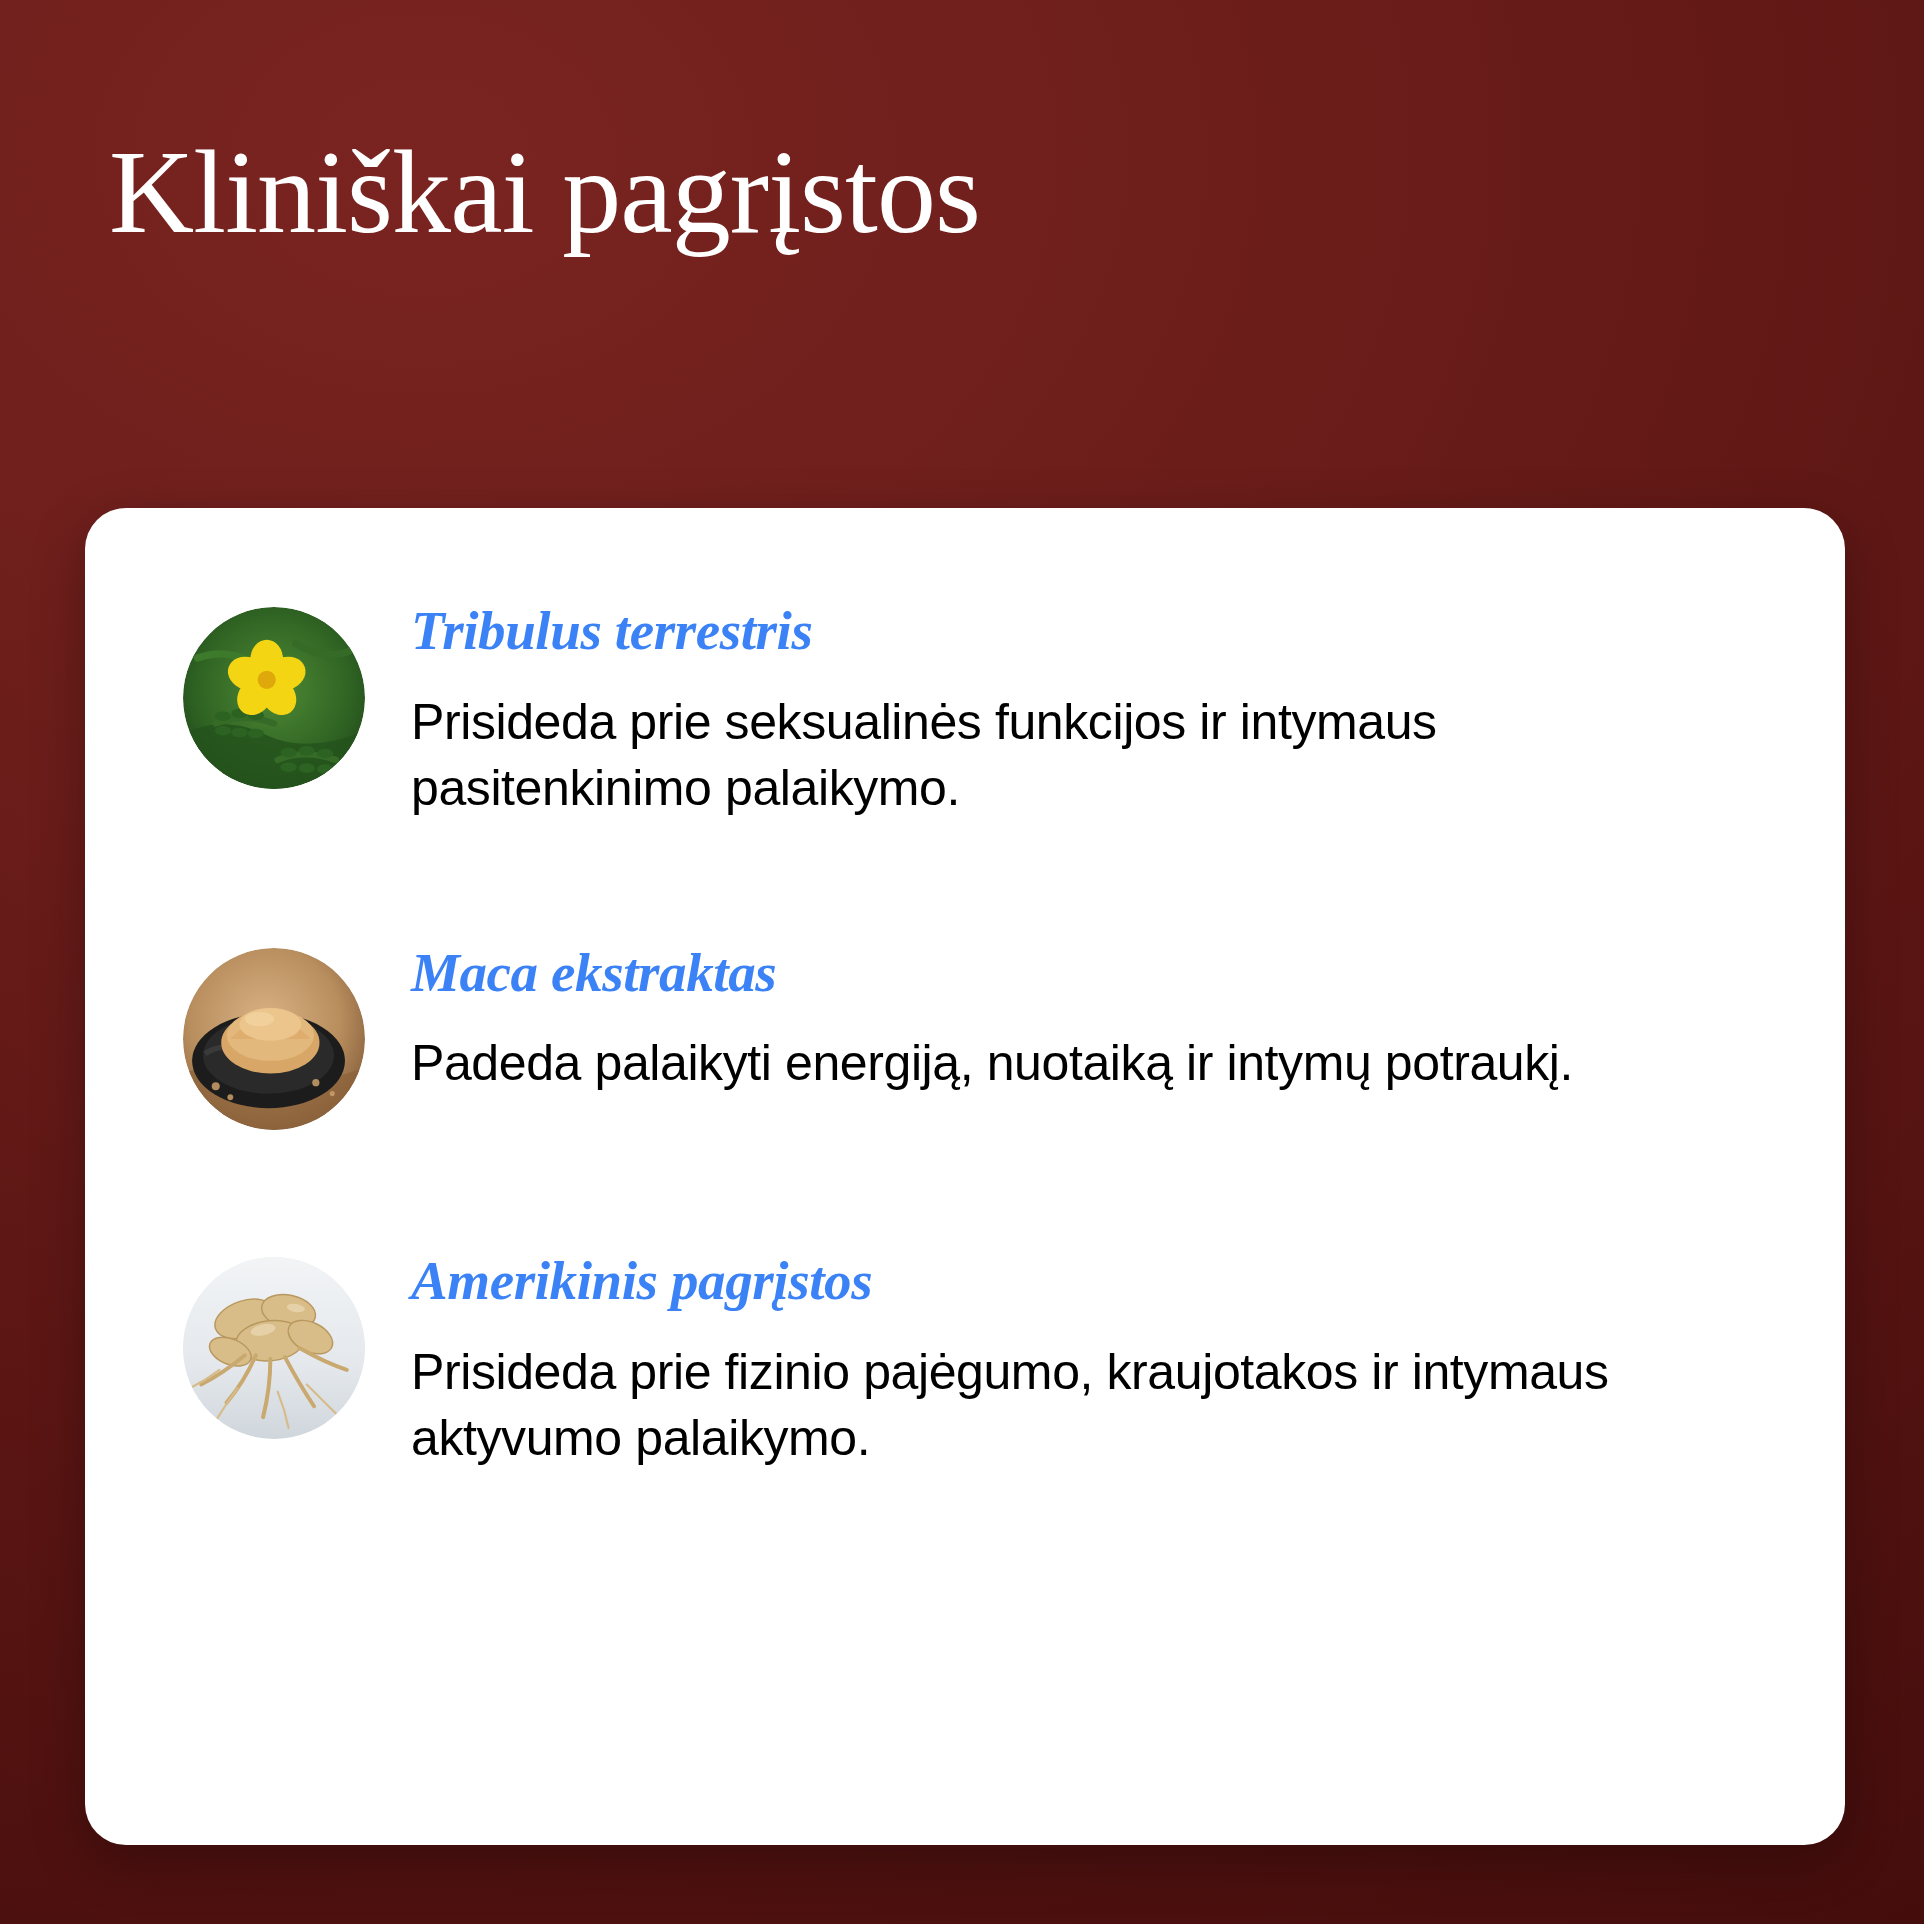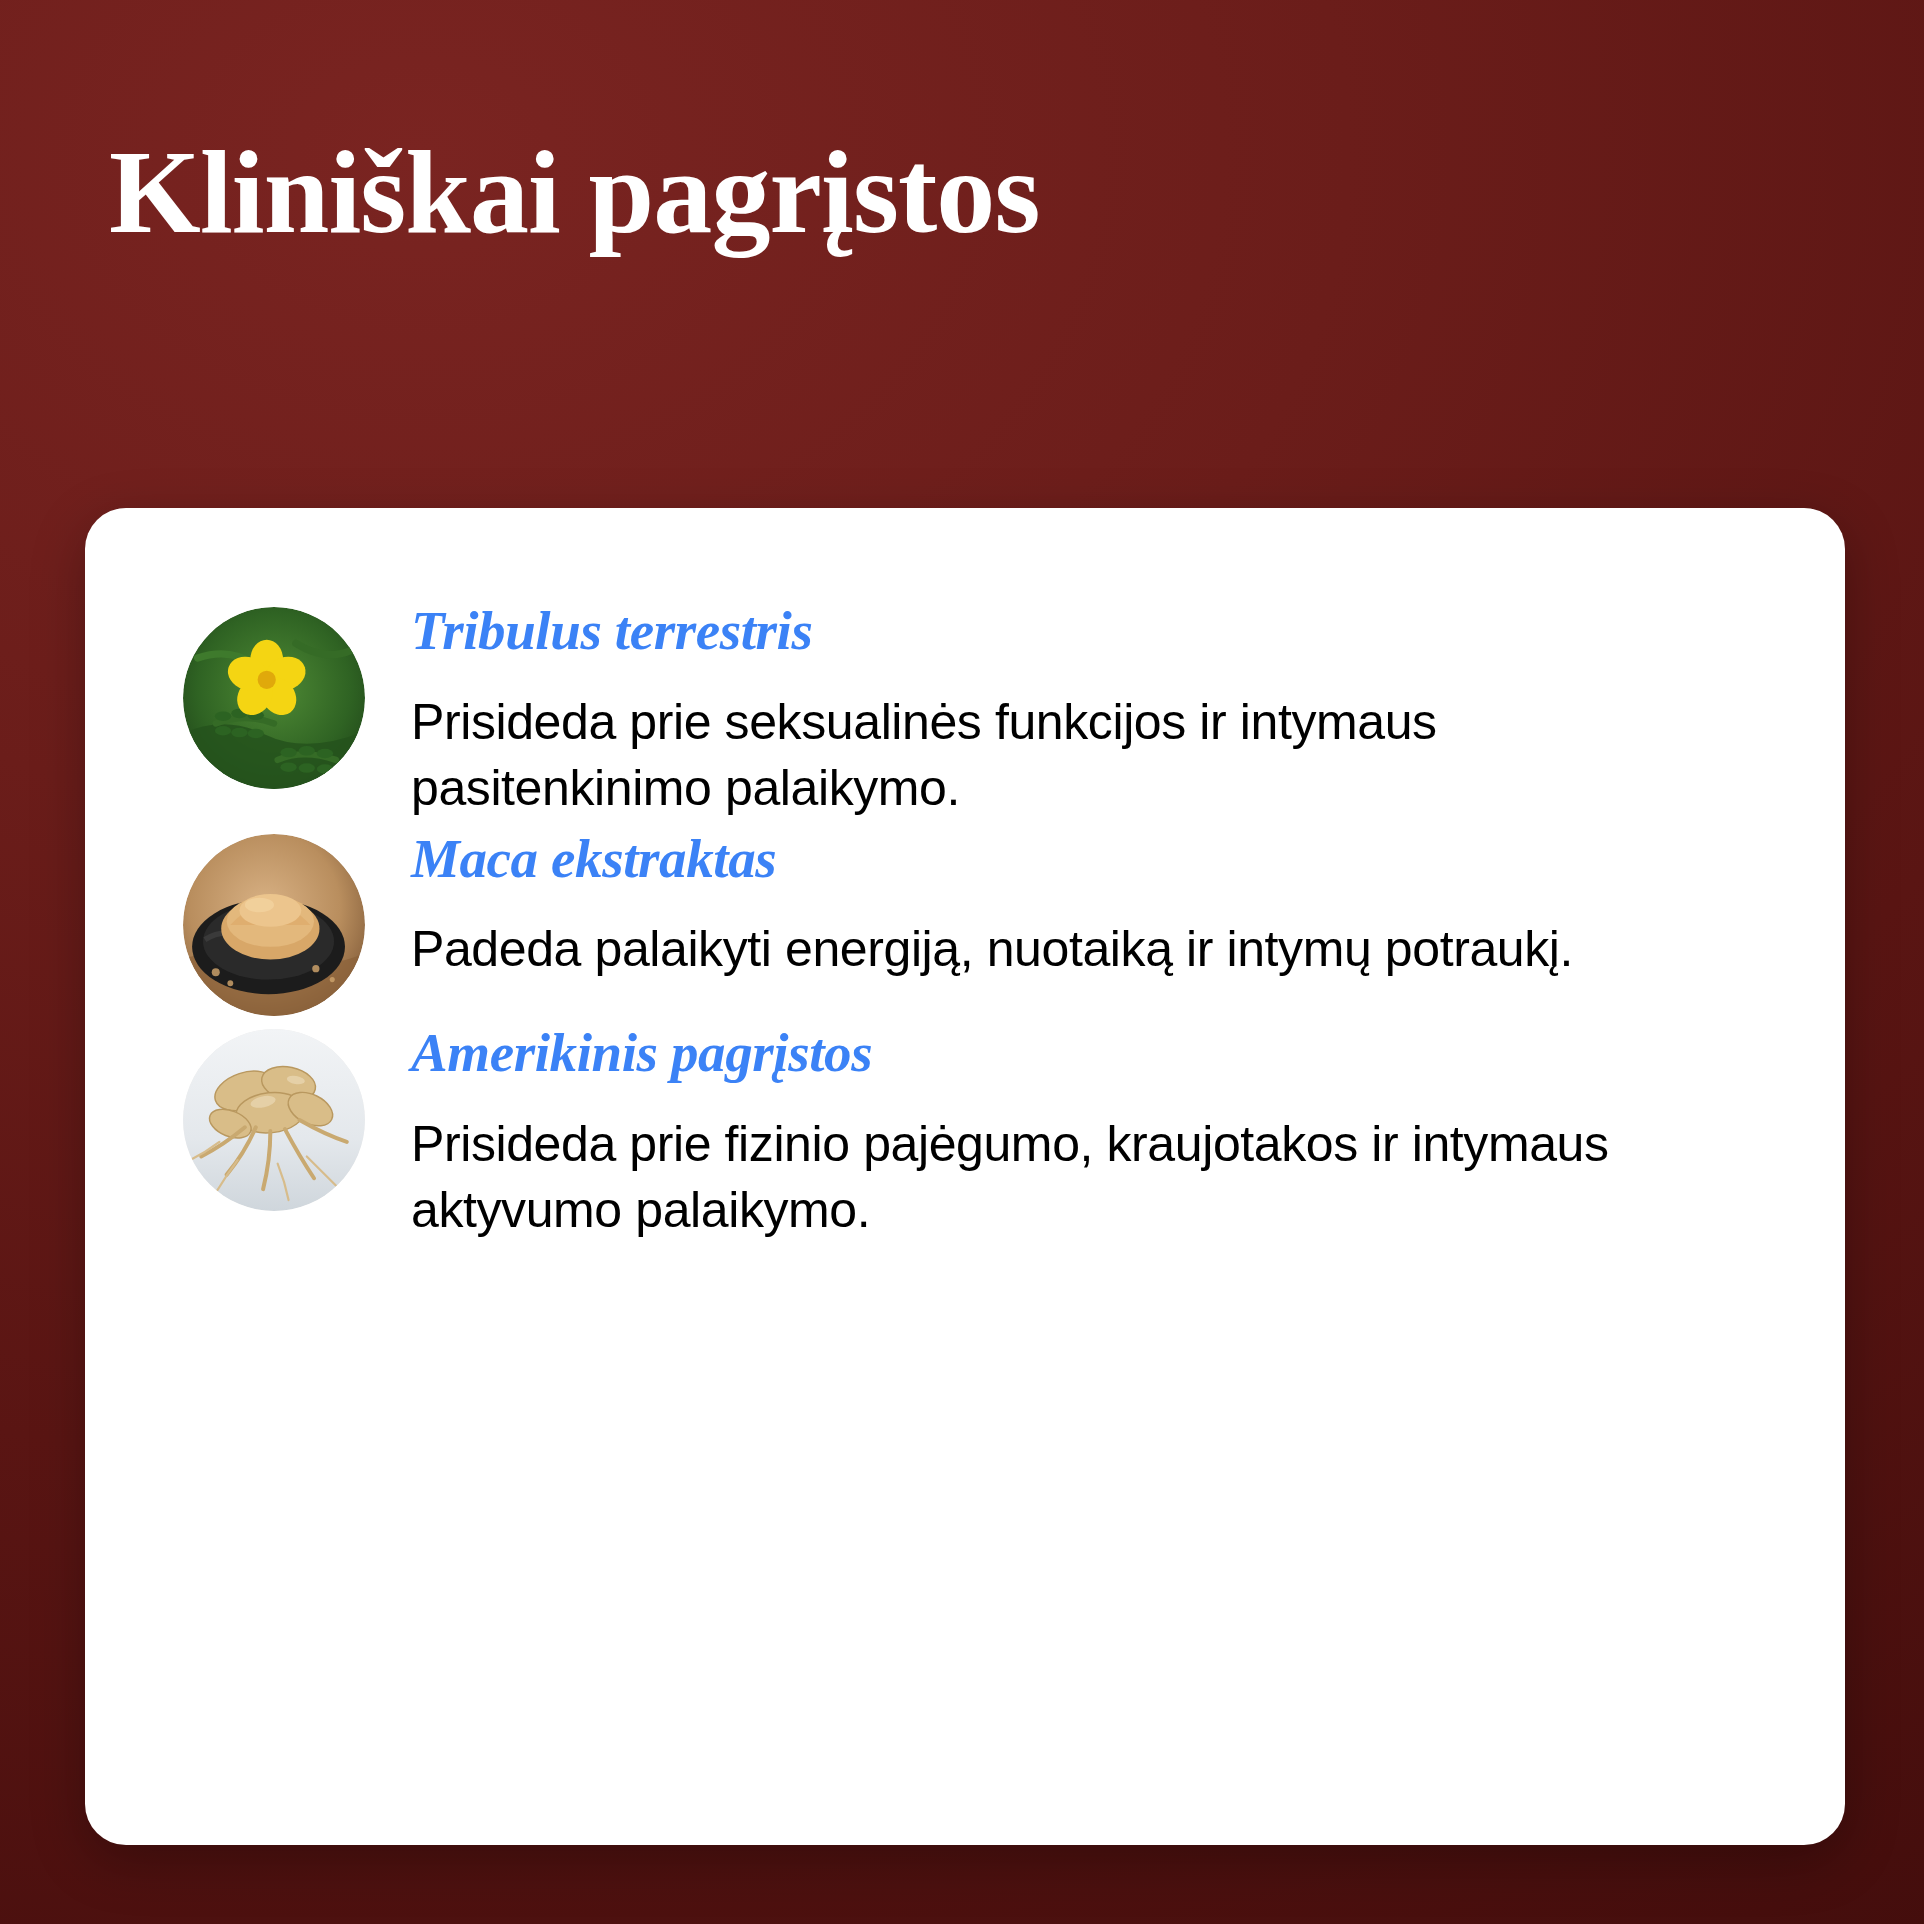--- a/index.html
+++ b/index.html
@@ -24,21 +24,21 @@
     padding: 0;
   }
 
   .headline {
     position: absolute;
     left: 109px;
     top: 125px;
     width: 1515px;
     color: #ffffff;
     font-family: "Liberation Serif", serif;
-    font-weight: 700;
+    font-weight: 400;
     font-size: 118px;
     line-height: 1.16;
     letter-spacing: -0.9px;
   }
 
   .headline .line { display: block; white-space: nowrap; }
 
   .card {
     position: absolute;
     left: 85px;
@@ -50,21 +50,21 @@
     box-shadow: 0 16px 53px rgba(0,0,0,0.28);
     padding: 86px 98px 71px 98px;
   }
 
   .item {
     display: flex;
     align-items: flex-start;
     gap: 46px;
   }
 
-  .item + .item { }
+  .item + .item { margin-top: 114px; }
 
   .thumb {
     flex: 0 0 auto;
     width: 182px;
     height: 182px;
     border-radius: 50%;
     overflow: hidden;
     position: relative;
     margin-top: 12.5px;
     box-shadow: inset 0 0 0 0.9px rgba(0,0,0,0.07);

